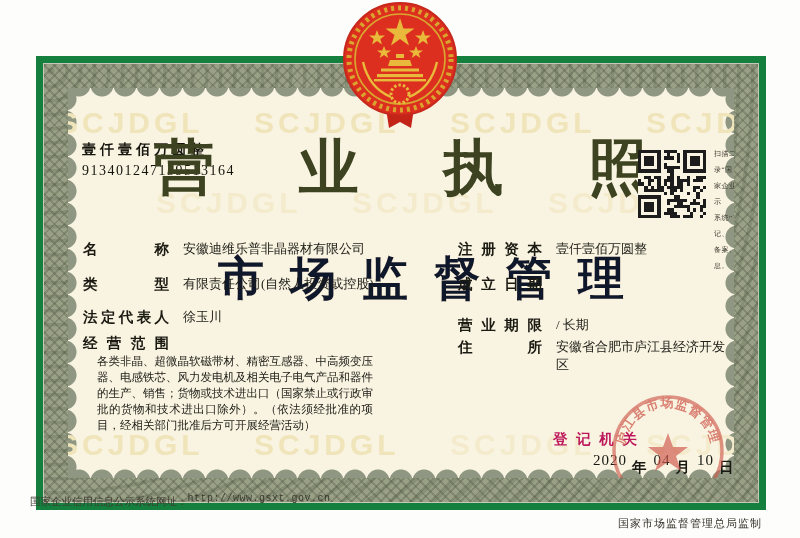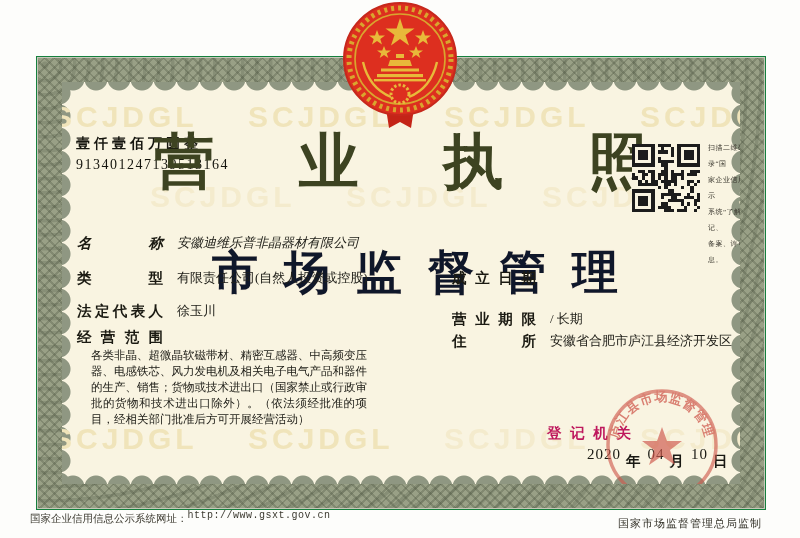--- a/index.html
+++ b/index.html
@@ -3,21 +3,21 @@
 <meta charset="utf-8">
 <style>
   * { margin:0; padding:0; box-sizing:border-box; }
   html,body { width:800px; height:538px; }
   body { font-family:"Liberation Serif", serif; background:#fcfcfa; position:relative; overflow:hidden; }
 
   .page { position:absolute; inset:0; background:#fdfdfb; }
 
   
   .cert { position:absolute; left:36px; top:56px; width:730px; height:454px;
-          background:#99a086; border:1px solid #15803d; box-shadow:0 0 0 1px #c6c9ba inset; }
+          background:#99a086; border:7px solid #15803d; box-shadow:0 0 0 1px #c6c9ba inset; }
   .band { position:absolute; inset:1px;
           background-image:
             repeating-linear-gradient(45deg, rgba(70,78,58,.28) 0 2px, rgba(0,0,0,0) 2px 7px),
             repeating-linear-gradient(-45deg, rgba(70,78,58,.28) 0 2px, rgba(0,0,0,0) 2px 7px),
             repeating-radial-gradient(circle at 7px 7px, rgba(120,128,105,.55) 0 3px, rgba(0,0,0,0) 4px 14px);
         }
   .inner { position:absolute; inset:25px; background:#f9f4e1; overflow:hidden; }
   
   .scallop { position:absolute; pointer-events:none; }
   .scallop.top { left:0; right:0; top:0; height:13px;
@@ -68,21 +68,21 @@
   
   .reg-label { position:absolute; left:485px; top:342px; width:84px; font-size:14.5px;
         font-weight:bold; color:#be185d; text-align:justify; text-align-last:justify; }
   .date-line { position:absolute; left:522px; top:370px; font-size:14.5px; color:#181812; white-space:nowrap; }
   .date-line .num { position:relative; top:-7px; font-size:15px; letter-spacing:1px; margin:14px 3px; }
   .date-line .unit { font-weight:bold; letter-spacing:2px; margin:0 2px; }
 
   .seal { position:absolute; left:542px; top:305px; width:116px; height:116px; opacity:.75; }
 
   
-  .footer-left { position:absolute; left:30px; top:512px; font-size:10.5px; color:#3c3a30; }
+  .footer-left { position:absolute; left:30px; top:495px; font-size:10.5px; color:#3c3a30; }
   .footer-left .url { position:relative; top:-4px; font-family:"Liberation Mono", monospace; font-size:10px; letter-spacing:0.5px; }
   .footer-right { position:absolute; right:38px; top:516px; font-size:11px; color:#35332a; letter-spacing:1px; }
 
   
   .emblem { position:absolute; left:341px; top:2px; width:118px; height:128px; }
 
   .clearfix::after { content:""; display:block; clear:both; }
 </style>
 </head>
 <body>
@@ -257,37 +257,41 @@
             <rect x="2" y="16" width="3" height="3" fill="#1c1c1c"></rect>
           </svg>
         <div class="qr-caption">
           <div>扫描二维码登录“国</div>
           <div>家企业信用信息公示</div>
           <div>系统”了解更多登记、</div>
           <div>备案、许可监管信息。</div>
         </div>
       </div>
 
-      <div class="field-row" style="left:15px; top:152px;font-style:italic;">
+      <div class="field-row" style="left:15px; top:152px;">
         <span class="flabel w86">名称</span>
         <span class="fvalue">安徽迪维乐普非晶器材有限公司</span>
       </div>
       <div class="field-row" style="left:15px; top:187px;">
         <span class="flabel w86">类型</span>
         <span class="fvalue">有限责任公司(自然人投资或控股)</span>
       </div>
       <div class="field-row" style="left:15px; top:220px;">
         <span class="flabel w86">法定代表人</span>
         <span class="fvalue">徐玉川</span>
       </div>
       <div class="field-row" style="left:15px; top:246px;flex-direction:column;">
         <span class="flabel w86">经营范围</span>
         <span class="fvalue scope">各类非晶、超微晶软磁带材、精密互感器、中高频变压器、电感铁芯、风力发电机及相关电子电气产品和器件的生产、销售；货物或技术进出口（国家禁止或行政审批的货物和技术进出口除外）。（依法须经批准的项目，经相关部门批准后方可开展经营活动）</span>
       </div>
 
+      <div class="field-row" style="left:390px; top:152px;">
+        <span class="flabel w84">注册资本</span>
+        <span class="fvalue">壹仟壹佰万圆整</span>
+      </div>
       <div class="field-row" style="left:390px; top:187px;">
         <span class="flabel w84">成立日期</span>
       </div>
       <div class="field-row" style="left:390px; top:228px;">
         <span class="flabel w84">营业期限</span>
         <span class="fvalue">/ 长期</span>
       </div>
       <div class="field-row" style="left:390px; top:250px;">
         <span class="flabel w84">住所</span>
         <span class="fvalue">安徽省合肥市庐江县经济开发区</span>

